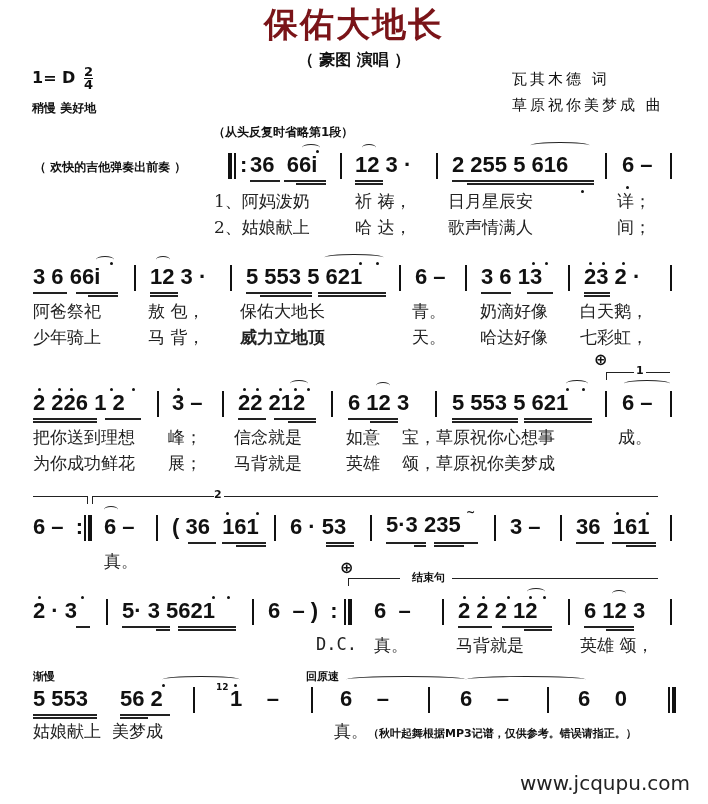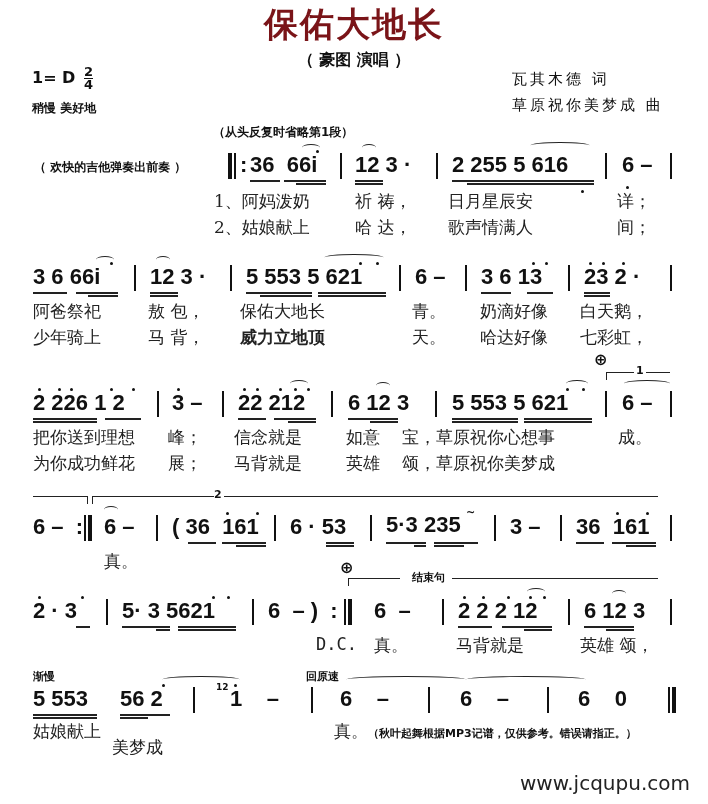--- a/index.html
+++ b/index.html
@@ -341,18 +341,18 @@
   <div class="bar" style="left:428px; top:3px;"></div>
 
   <div class="mus" style="left:460px; top:2px;">6&nbsp;&nbsp;&nbsp;&nbsp;–</div>
   <div class="bar" style="left:547px; top:3px;"></div>
 
   <div class="mus" style="left:578px; top:2px;">6&nbsp;&nbsp;&nbsp;&nbsp;0</div>
   <div class="bar" style="left:668px; top:3px;"></div>
   <div class="thickbar" style="left:672px; top:3px;"></div>
 
   <div class="lyr" style="left:33px; top:36px;">姑娘献上</div>
-  <div class="lyr" style="left:112px; top:52px;font-family:Liberation Mono, monospace;">美梦成</div>
+  <div class="lyr" style="left:112px; top:36px;font-family:Liberation Mono, monospace;">美梦成</div>
   <div class="lyr" style="left:334px; top:36px;">真。</div>
   <div class="label-small" style="left:368px; top:42px;">（秋叶起舞根据MP3记谱，仅供参考。错误请指正。）</div>
 </div>
 
 <div class="watermark">www.jcqupu.com</div>
 
 </body></html>

